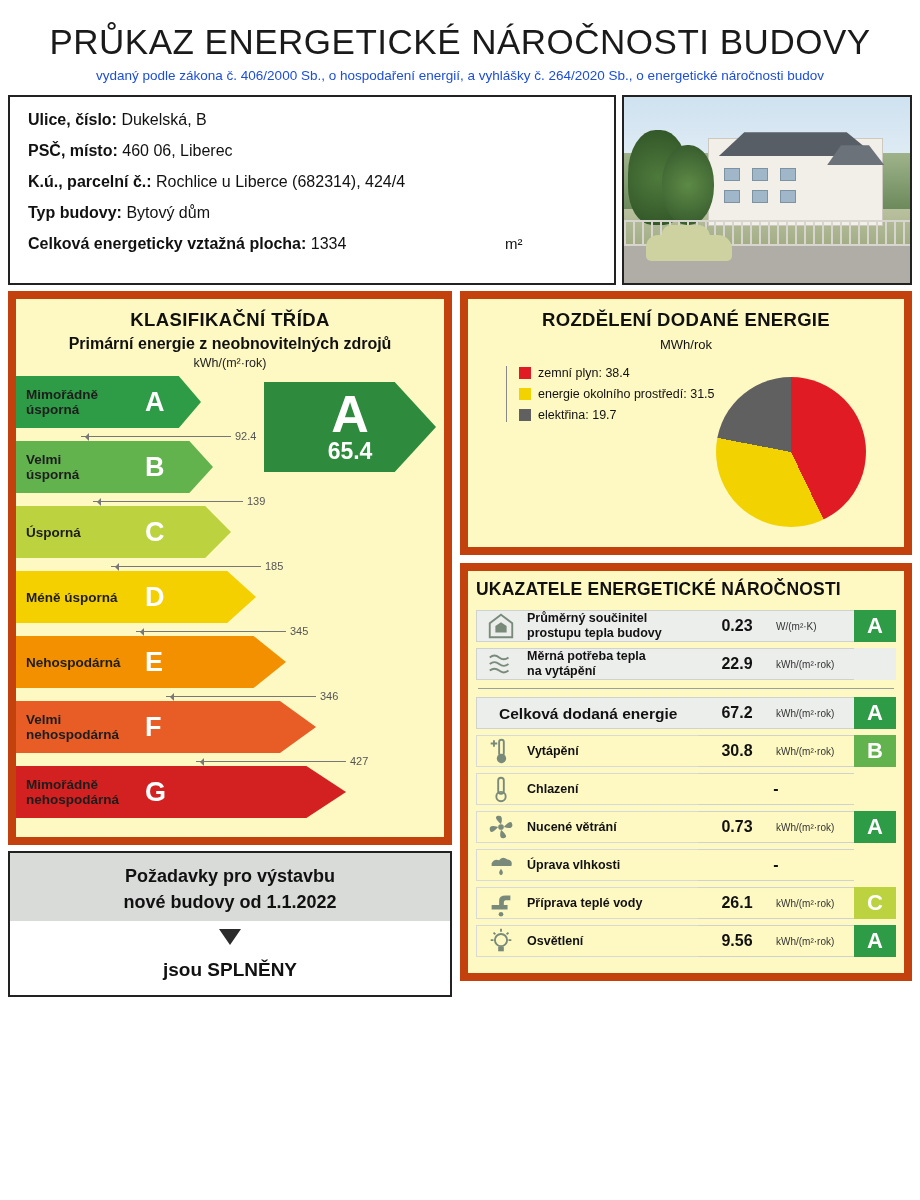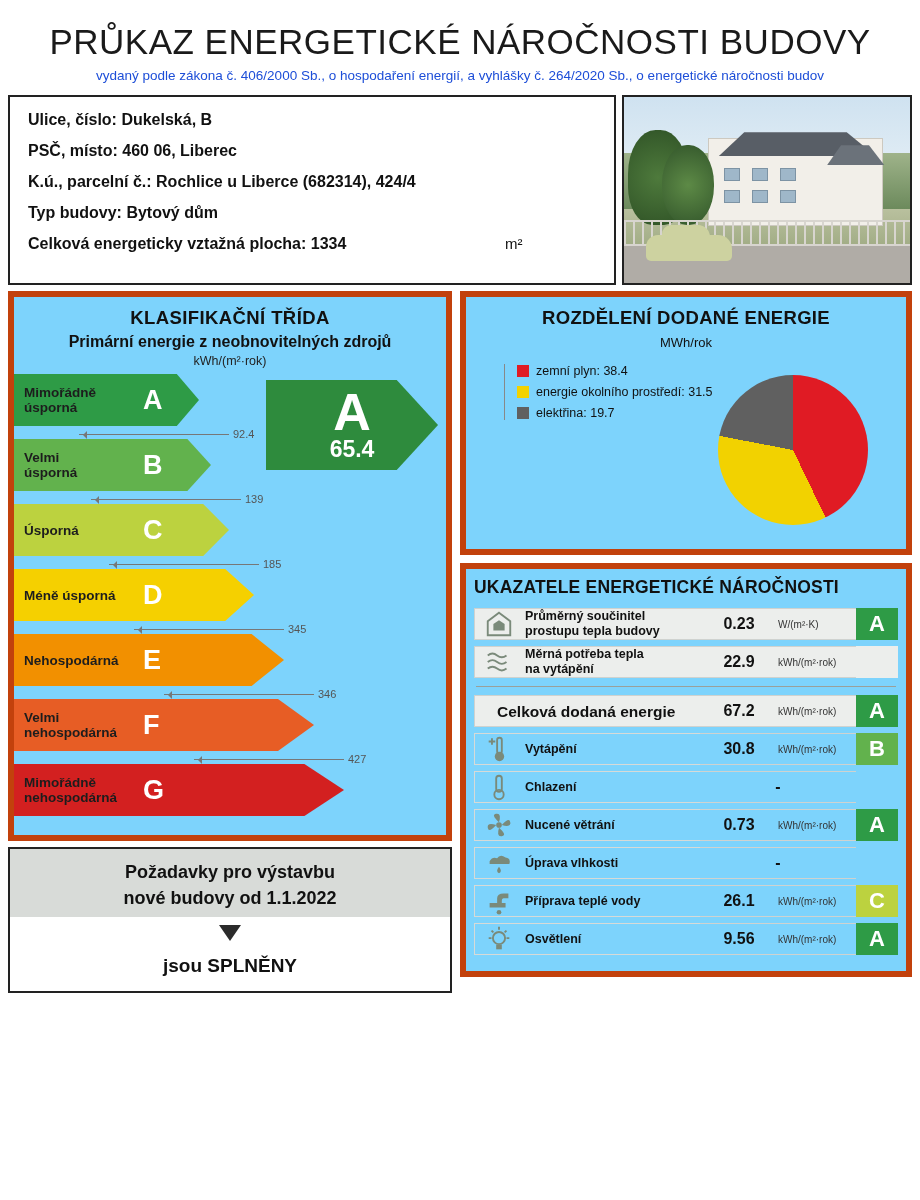--- a/index.html
+++ b/index.html
@@ -33,21 +33,21 @@
   
   .ident-row { display: flex; gap: 6px; height: 190px; padding: 0 4px; }
   .ident-box {
     flex: 1 1 auto;
     border: 2px solid #222;
     padding: 14px 18px 10px 18px;
     position: relative;
   }
   .ident-line { font-size: 16px; margin-bottom: 13px; white-space: nowrap; }
   .ident-line .lbl { font-weight: bold; }
-  .ident-line .val { font-weight: bold; }
+  .ident-line .val { font-weight: normal; }
   .ident-unit { position: absolute; font-size: 15px; }
 
   .photo-box {
     width: 290px;
     border: 2px solid #222;
     overflow: hidden;
     position: relative;
     background: #8fae78;
   }
   .photo-sky { position:absolute; left:0; top:0; width:100%; height:52%;
@@ -81,21 +81,21 @@
   .photo-car { position:absolute; left:22px; bottom:12%; width:86px; height:26px;
      background:#cdd2a0; border-radius: 12px 14px 5px 5px; }
   .photo-car:after { content:""; position:absolute; left:16px; top:-10px; width:48px; height:14px;
      background:#cdd2a0; border-radius: 9px 12px 0 0; }
 
   
   .main { display: flex; gap: 8px; padding: 6px 4px 0 4px; }
   .col-left { width: 446px; }
   .col-right { width: 454px; }
 
-  .panel { border: 6px solid #c2410c; background: #7dd3fc; }
+  .panel { border: 8px solid #c2410c; background: #fef9c3; }
 
   
   .scale-panel { padding: 10px 0 6px 0; }
   .scale-title { font-size: 18.5px; font-weight: bold; letter-spacing: .4px; text-align:center; }
   .scale-sub { font-size: 16px; font-weight: bold; text-align:center; margin-top: 4px; }
   .scale-unit { font-size: 12.5px; text-align:center; margin-top: 3px; color:#222;}
 
   .scale-body { position: relative; margin-top: 6px; }
   .band-row { position: relative; height: 65px; }
   .band {

